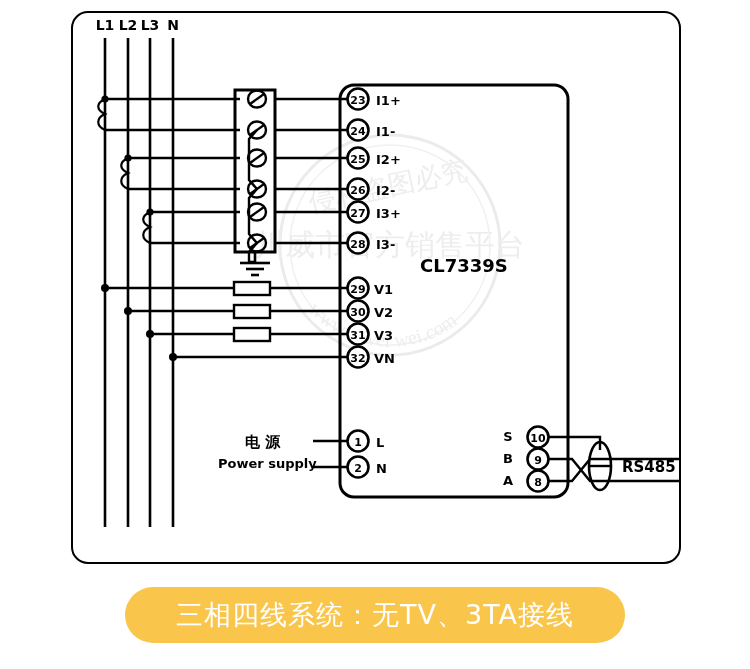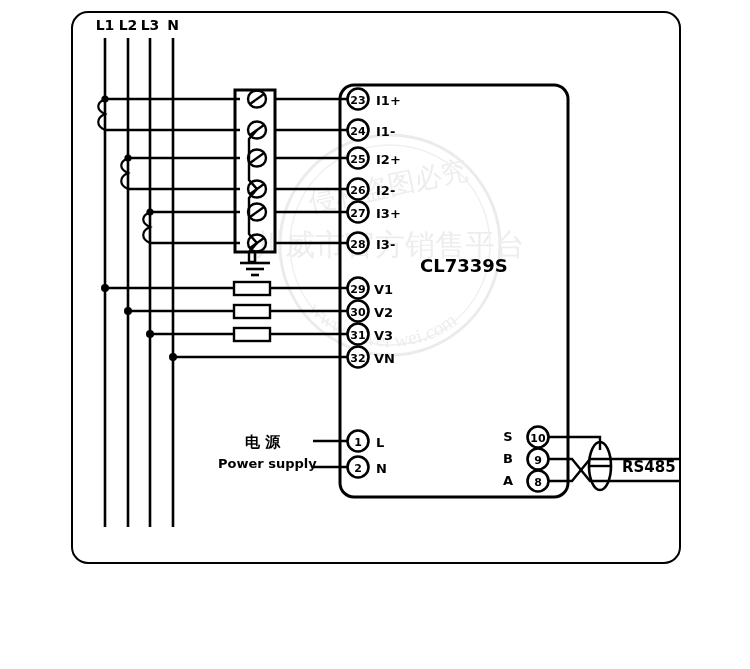--- a/index.html
+++ b/index.html
@@ -264,14 +264,17 @@
       <path d="M549,481 L572,481 L590,459 L680,459" fill="none" stroke="#000" stroke-width="2.4"></path>
 
       <ellipse cx="600" cy="466" rx="11" ry="24" fill="none" stroke="#000" stroke-width="2.6"></ellipse>
       <line x1="589" y1="466" x2="611" y2="466" stroke="#000" stroke-width="2.4"></line>
 
       <text x="622" y="472" font-family="DejaVu Sans, sans-serif" font-size="15" font-weight="bold" fill="#000">RS485</text>
     </g>
 
   </svg>
 
+  <div class="banner">
+    <span class="banner-text">三相四线系统：无TV、3TA接线</span>
+  </div>
 
 </div>
 
 </body></html>

